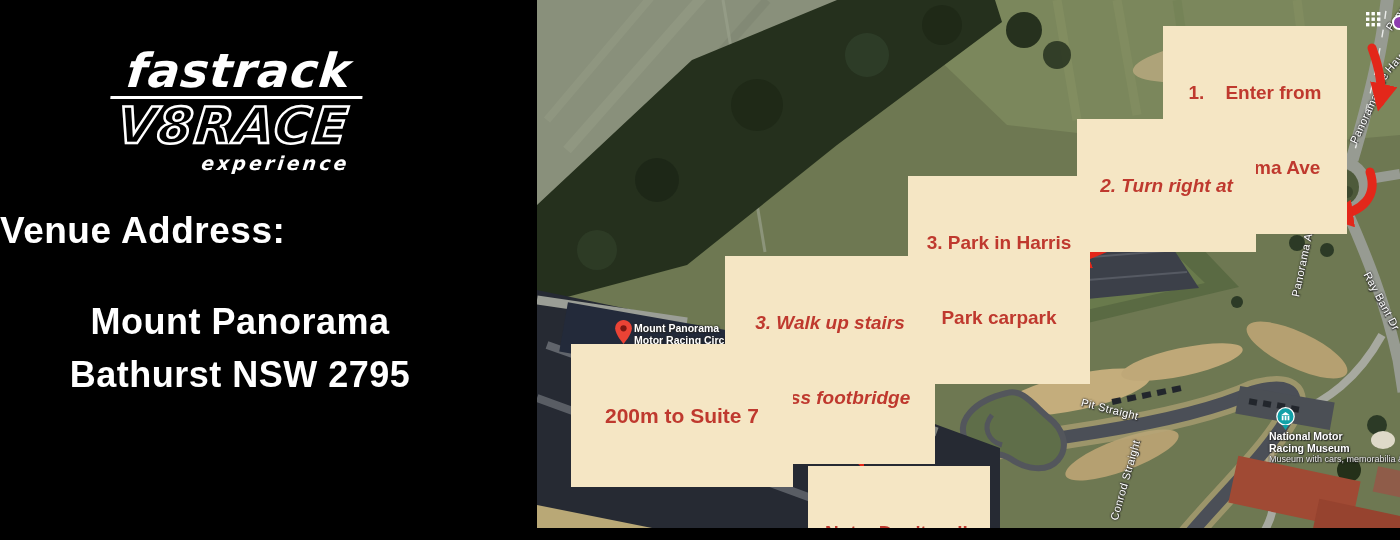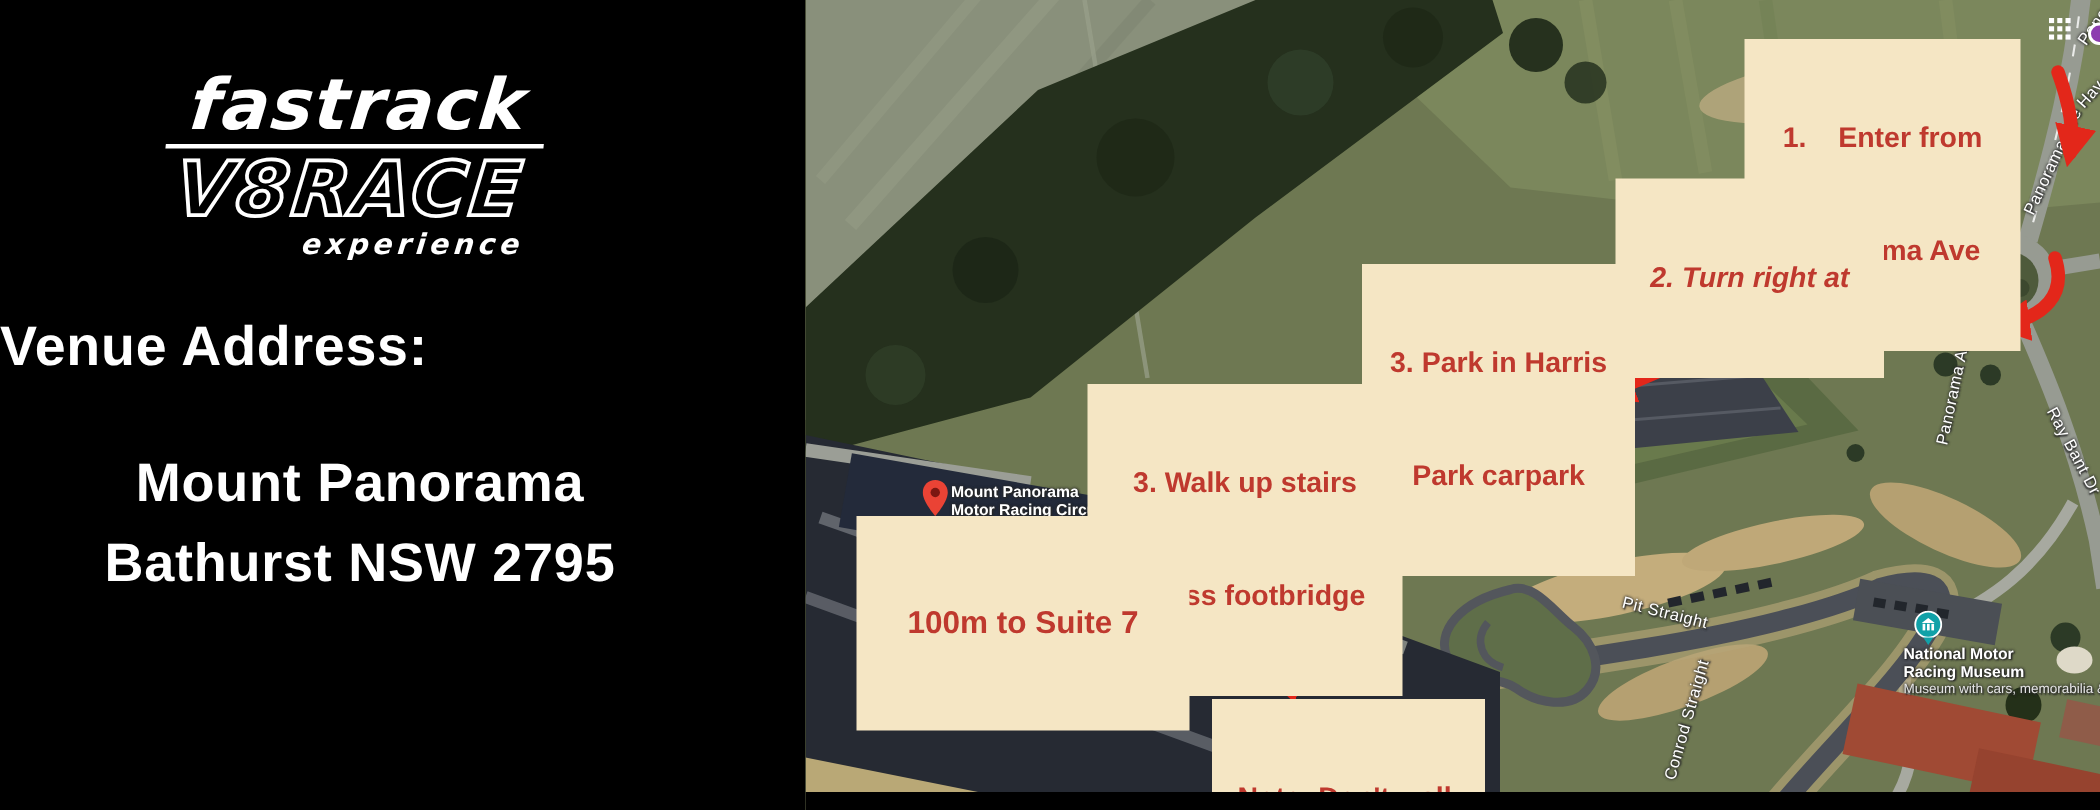--- a/index.html
+++ b/index.html
@@ -257,26 +257,26 @@
       <div>1.    Enter from</div>
       <div>Panorama Ave</div>
     </div>
     <div class="note" style="left:540px;top:119px;width:179px;font-style:italic;">
       <div>2. Turn right at</div>
     </div>
     <div class="note" style="left:371px;top:176px;width:182px;">
       <div>3. Park in Harris</div>
       <div>Park carpark</div>
     </div>
-    <div class="note" style="left:188px;top:256px;width:210px;">
+    <div class="note" style="left:188px;top:256px;width:210px;font-style:italic;">
       <div>3. Walk up stairs</div>
       <div>across footbridge</div>
     </div>
     <div class="note big" style="left:34px;top:344px;width:222px;">
-      <div>100m to Suite 7</div>
+      <div>200m to Suite 7</div>
     </div>
     <div class="note" style="left:271px;top:466px;width:182px;">
       <div>Note: Don't walk</div>
       
     </div>
 
     <svg class="grid-icon" width="15" height="15" viewBox="0 0 15 15">
       <g fill="#fff">
         <rect x="0" y="0" width="3.4" height="3.4"></rect>
           <rect x="5.5" y="0" width="3.4" height="3.4"></rect>

